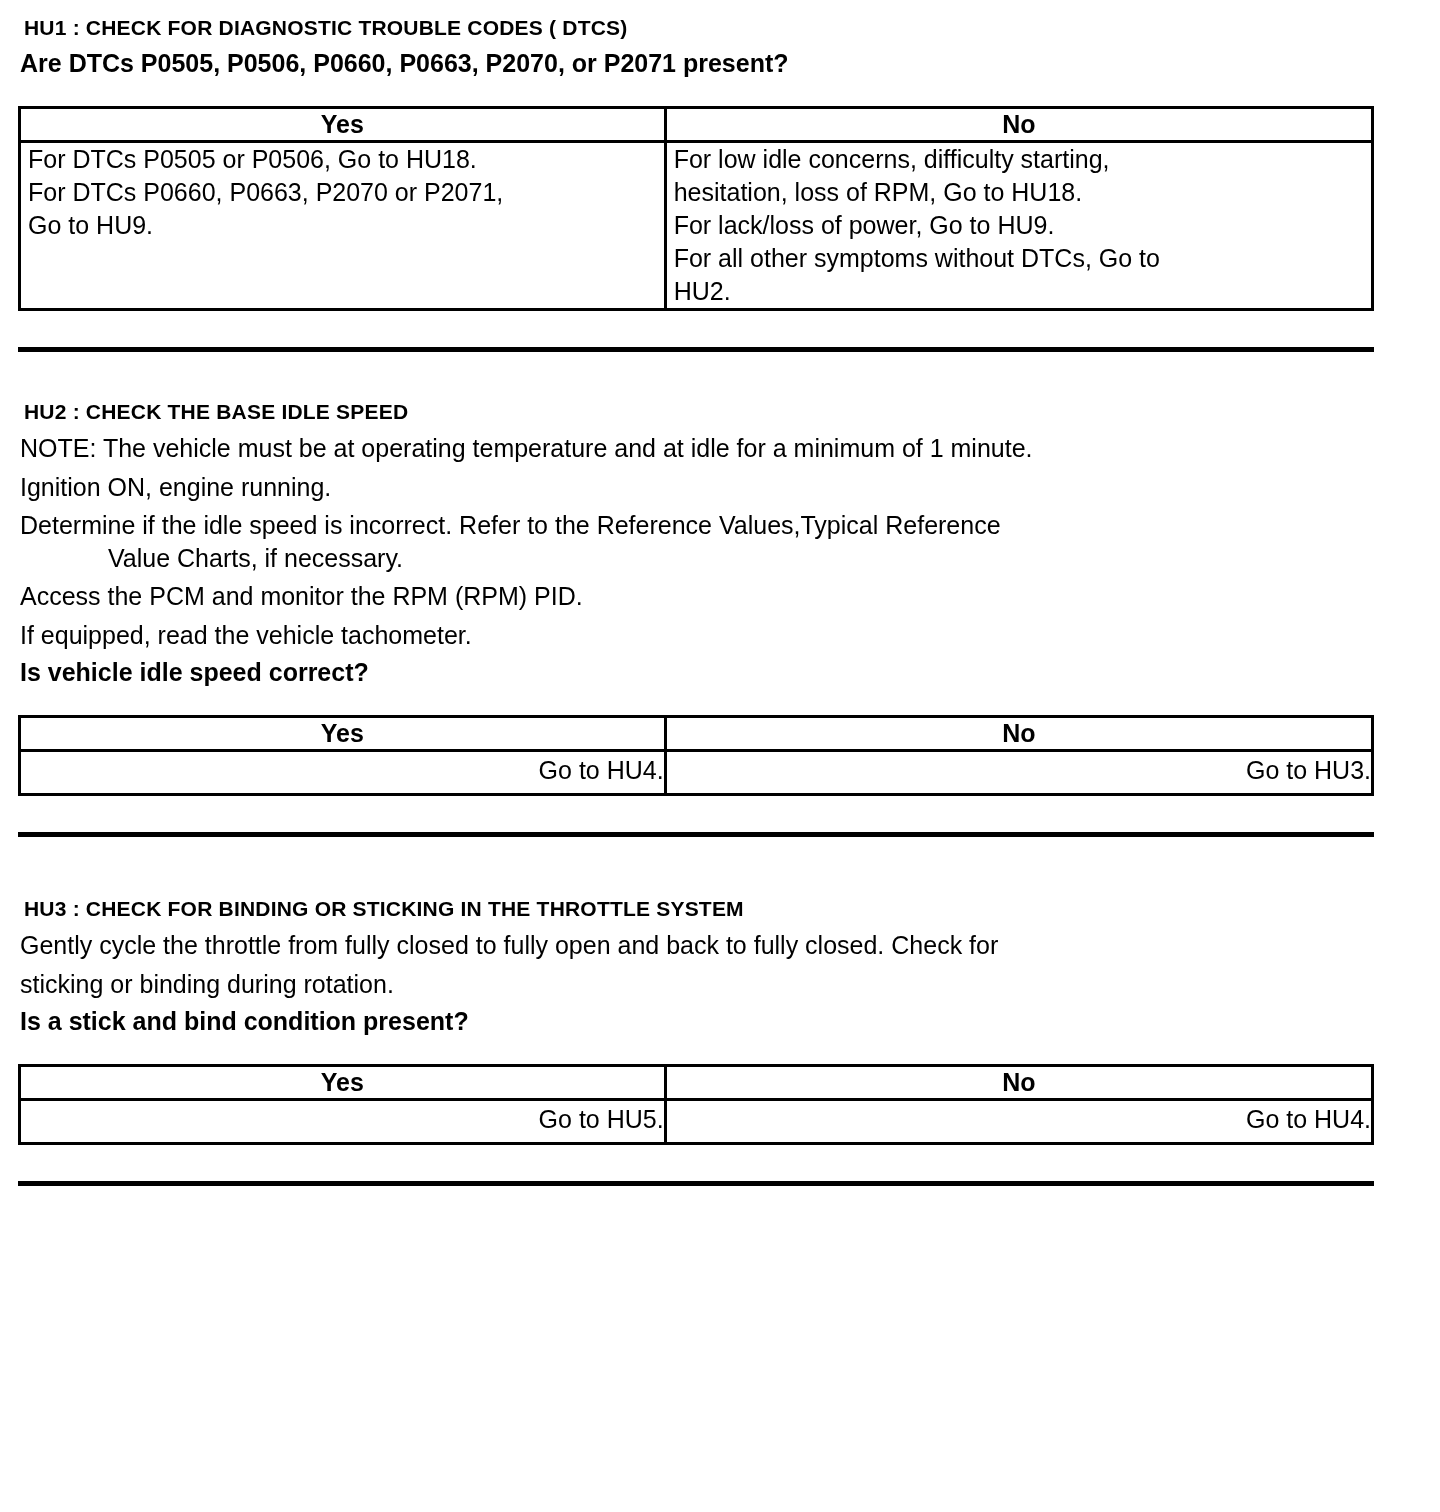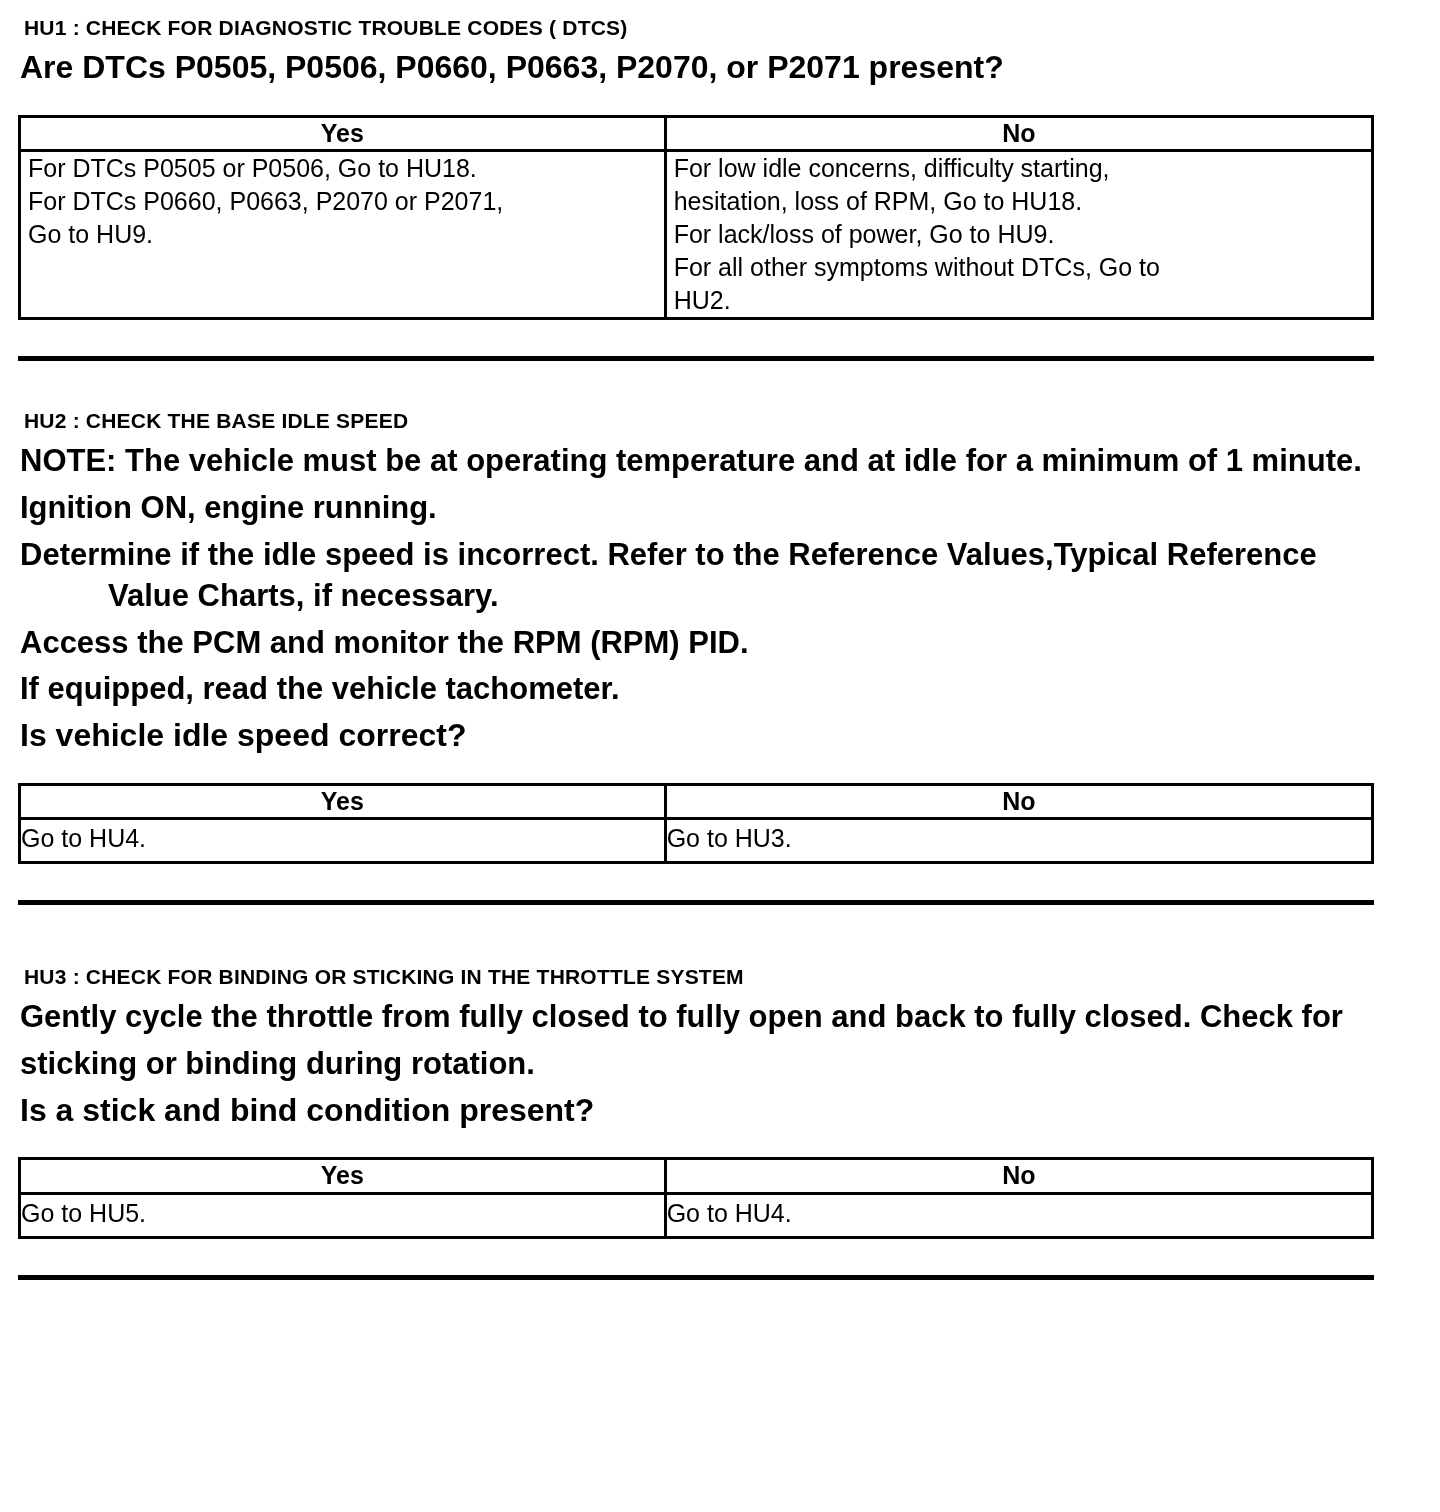--- a/index.html
+++ b/index.html
@@ -25,30 +25,29 @@
     margin: 0;
   }
   .step-title {
     font-size: 21px;
     font-weight: bold;
     letter-spacing: 0.2px;
     line-height: 1.3;
     margin: 0 0 6px 6px;
   }
   .step-question {
-    font-size: 32px;
+    font-size: 25px;
     font-weight: bold;
     line-height: 1.3;
     margin: 0 0 6px 2px;
   }
   .step-line {
-    font-size: 31px;
+    font-size: 25px;
     line-height: 1.38;
     margin: 0 0 4px 2px;
-    font-weight: bold;
   }
   .step-line.hang {
     padding-left: 88px;
     margin-top: -6px;
   }
 
   
   .yn-table {
     width: 100%;
     border-collapse: collapse;
@@ -66,21 +65,21 @@
     font-weight: bold;
     line-height: 1.25;
     padding: 4px 0 6px 0;
   }
   .yn-cell {
     font-size: 25px;
     line-height: 1.32;
     padding: 6px 8px 8px 10px;
   }
   .yn-cell.center {
-    text-align: left;
+    text-align: right;
     padding: 2px 0 6px 0;
   }
   .yn-cell p {
     margin: 0;
     padding-left: 7px;
   }
 
   
   .hr {
     border: none;

